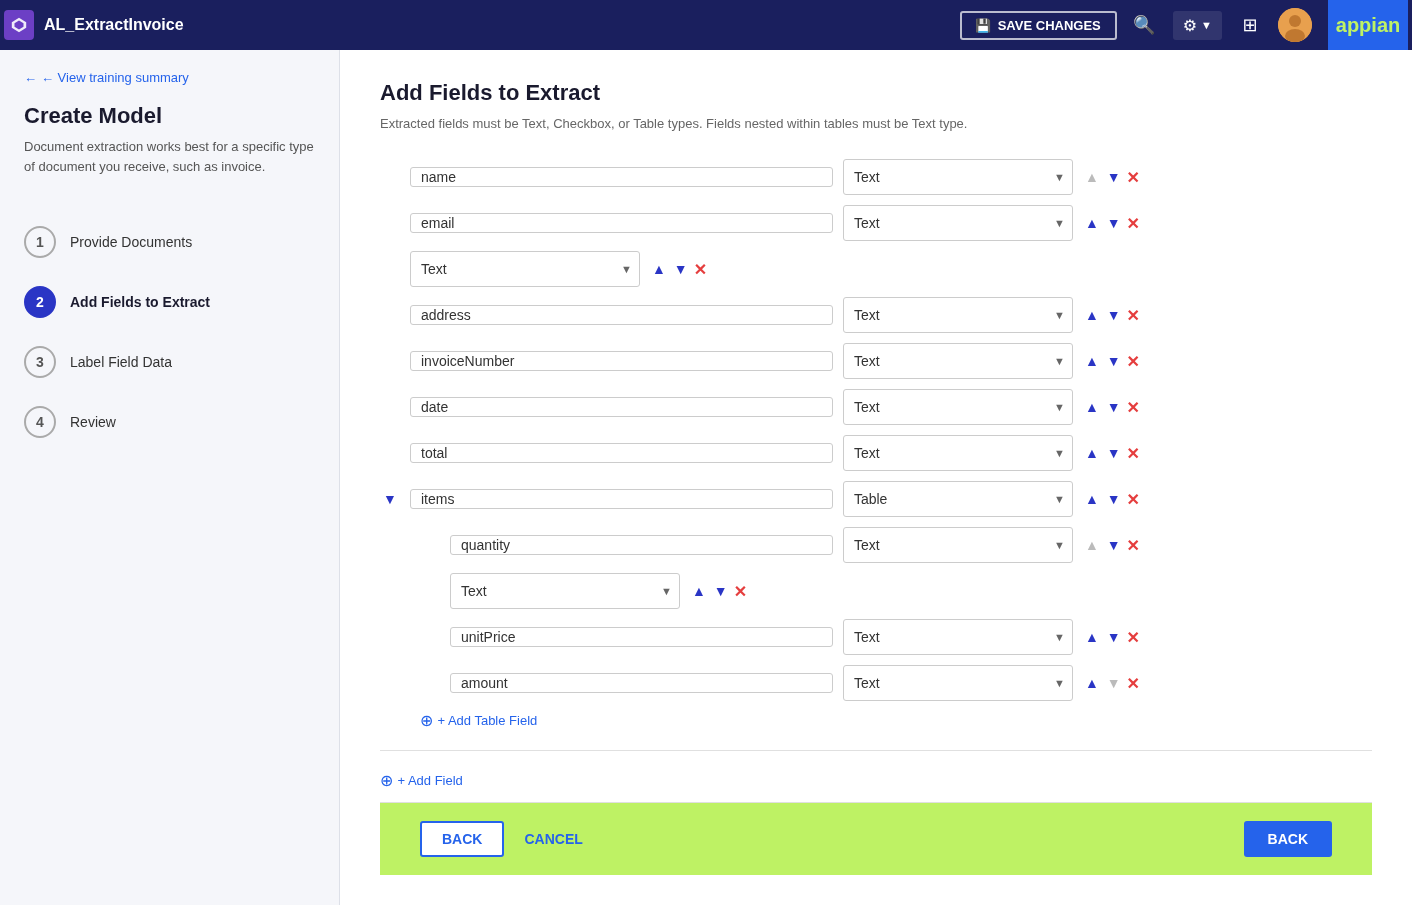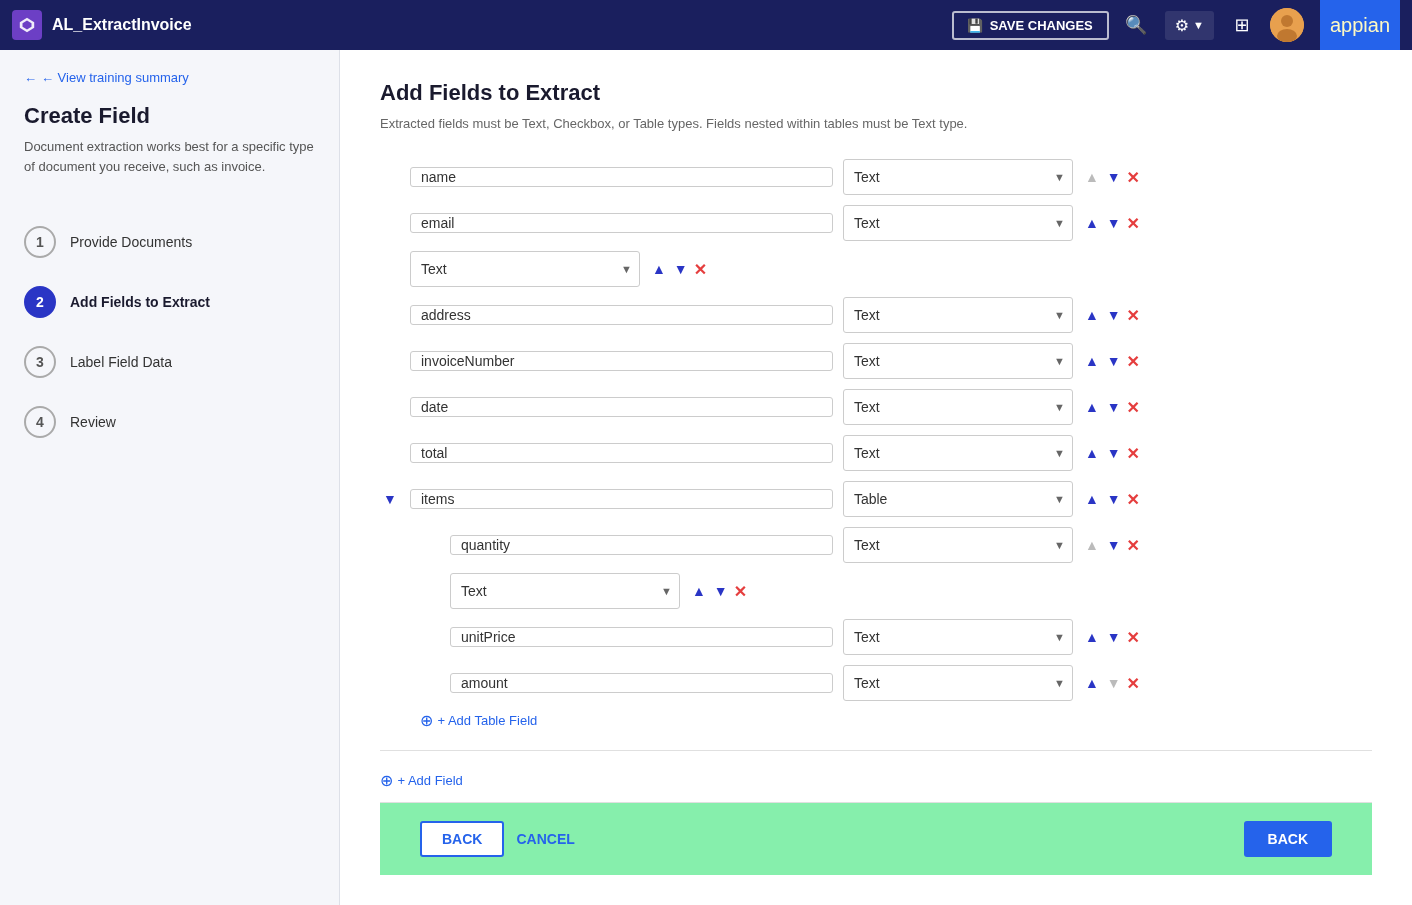--- a/index.html
+++ b/index.html
@@ -1,21 +1,21 @@
 <!DOCTYPE html>
 <html><head>
   <meta charset="utf-8">
   <style>
     * { box-sizing: border-box; margin: 0; padding: 0; }
     body { font-family: 'Segoe UI', Arial, sans-serif; font-size: 14px; background: #f0f0f5; }
 
     
     .topnav {
       display: flex; align-items: center; background: #1a1f5e; height: 50px;
-      padding: 0 12px; gap: 10px;
+      padding: 0 4px; gap: 10px;
     }
     .topnav-logo { width: 30px; height: 30px; background: #6c3fc5; border-radius: 4px;
       display: flex; align-items: center; justify-content: center; }
     .topnav-logo svg { width: 18px; height: 18px; fill: white; }
     .topnav-title { color: white; font-size: 16px; font-weight: 600; flex: 1; }
     .topnav-save-btn {
       background: #1a1f5e; border: 2px solid rgba(255,255,255,0.7); color: white;
       padding: 5px 14px; border-radius: 3px; cursor: pointer; font-size: 13px;
       display: flex; align-items: center; gap: 6px; font-weight: 600;
     }
@@ -27,21 +27,21 @@
     .topnav-gear-btn {
       background: rgba(255,255,255,0.1); border: none; color: white; cursor: pointer;
       padding: 5px 10px; border-radius: 3px; display: flex; align-items: center; gap: 4px; font-size: 16px;
     }
     .topnav-avatar {
       width: 34px; height: 34px; border-radius: 50%; background: #e8a04e;
       display: flex; align-items: center; justify-content: center; cursor: pointer; overflow: hidden;
     }
     .topnav-appian { background: #2563eb; height: 50px; width: 80px;
       display: flex; align-items: center; justify-content: center; margin-left: 6px; }
-    .topnav-appian-text { color: #fef9c3; font-size: 20px; font-weight: 400; }
+    .topnav-appian-text { color: #bef264; font-size: 20px; font-weight: 700; }
 
     
     .layout { display: flex; height: calc(100vh - 50px); }
 
     
     .sidebar { width: 340px; background: #f5f6fa; border-right: 1px solid #dde0e8; padding: 20px 24px; flex-shrink: 0; overflow-y: auto; }
     .back-link { color: #2563eb; font-size: 13px; cursor: pointer; display: flex; align-items: center; gap: 4px; margin-bottom: 18px; }
     .sidebar-title { font-size: 22px; font-weight: 700; color: #1a1a2e; margin-bottom: 8px; }
     .sidebar-desc { font-size: 13px; color: #555; line-height: 1.5; margin-bottom: 36px; }
     .steps { display: flex; flex-direction: column; gap: 0; }
@@ -85,21 +85,21 @@
     .del-btn { color: #e53e3e; background: none; border: none; cursor: pointer; font-size: 16px; font-weight: 700; }
     .collapse-btn { width: 20px; height: 20px; cursor: pointer; color: #2a35c5; font-size: 14px;
       display: flex; align-items: center; justify-content: center; flex-shrink: 0; }
     .add-link { color: #2563eb; font-size: 13px; cursor: pointer; display: flex; align-items: center; gap: 4px;
       margin-top: 4px; font-weight: 500; }
     .add-table-field-wrap { margin-left: 40px; margin-top: 6px; margin-bottom: 10px; }
 
     .divider { border: none; border-top: 1px solid #e0e0e0; margin: 20px 0; }
 
     
-    .bottom-bar { display: flex; align-items: center; gap: 12px; padding: 18px 40px; background: #86efac;
+    .bottom-bar { display: flex; align-items: center; gap: 20px; padding: 18px 40px; background: #bef264;
       border-top: 1px solid #e0e0e0; position: sticky; bottom: 0; }
     .btn-back { border: 2px solid #2563eb; color: #2563eb; background: white; padding: 8px 20px;
       border-radius: 3px; cursor: pointer; font-size: 14px; font-weight: 600; }
     .btn-cancel { background: none; border: none; color: #2563eb; cursor: pointer; font-size: 14px; font-weight: 600; }
     .btn-next { background: #2563eb; color: white; border: none; padding: 10px 24px;
       border-radius: 3px; cursor: pointer; font-size: 14px; font-weight: 700; margin-left: auto; }
     .disabled-arr { color: #bbb !important; }
   </style>
 </head>
 <body>
@@ -138,21 +138,21 @@
   </div>
 </nav>
 
 <div class="layout">
 
   <aside class="sidebar">
     <div class="back-link">
       <span>←</span>
       <span>← View training summary</span>
     </div>
-    <div class="sidebar-title">Create Field</div>
+    <div class="sidebar-title">Create Model</div>
     <div class="sidebar-desc">Document extraction works best for a specific type of document you receive, such as invoice.</div>
     <div class="steps" id="steps-container">
         <div class="step-item">
       <div class="step-num ">1</div>
       <span class="step-label ">Provide Documents</span>
     </div>
         <div class="step-item">
       <div class="step-num active">2</div>
       <span class="step-label active">Add Fields to Extract</span>
     </div>

